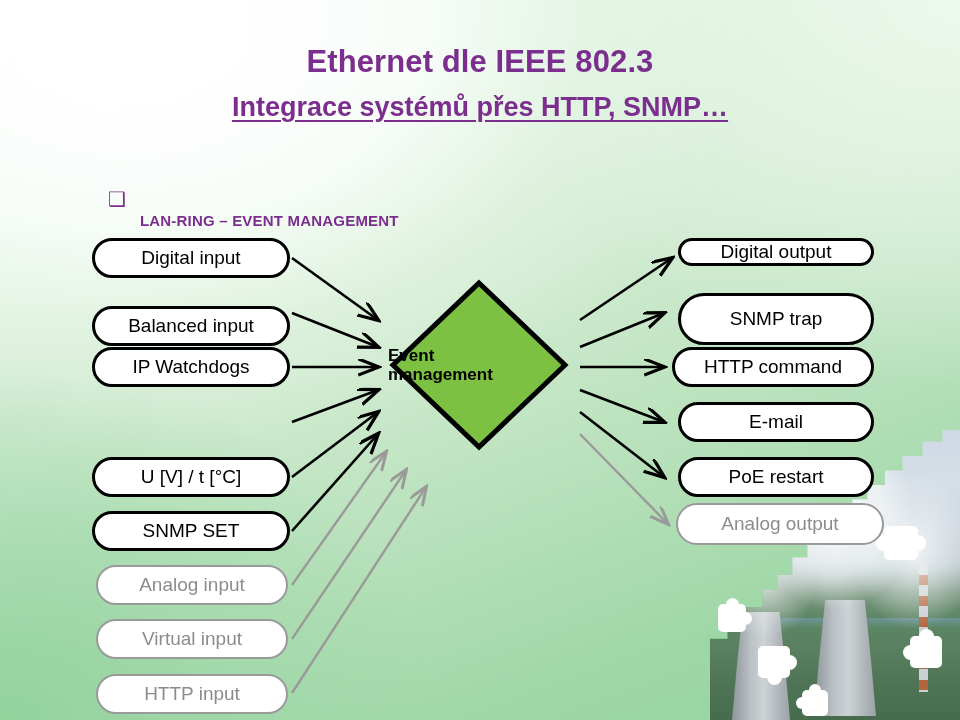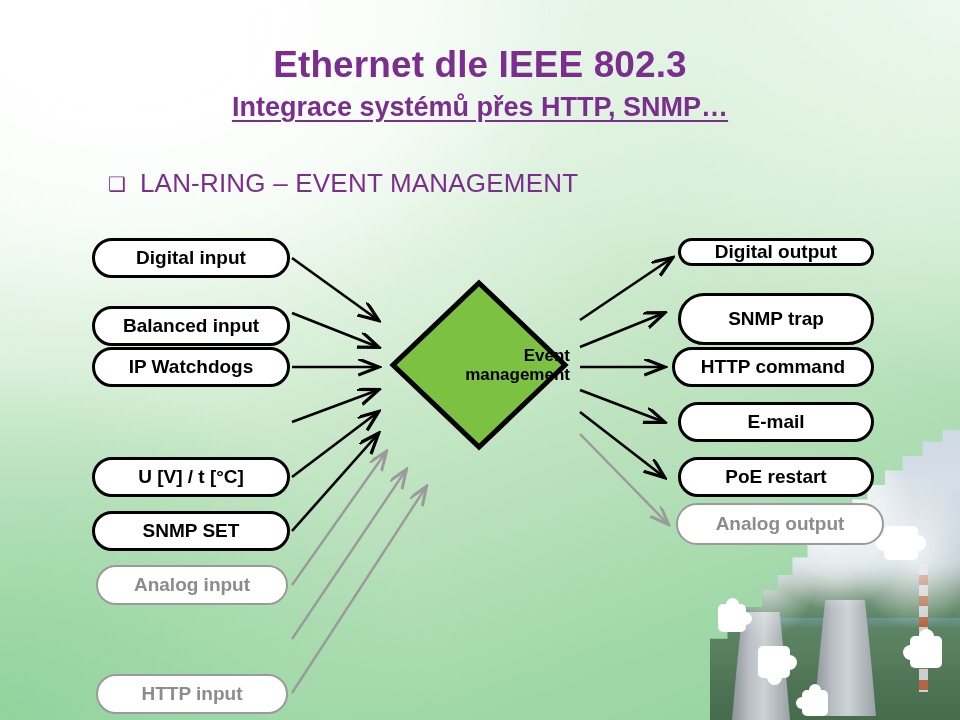--- a/index.html
+++ b/index.html
@@ -170,21 +170,21 @@
   .pz.p5::before { width: 12px; height: 12px; left: -6px; top: 7px; }
   .pz.p5::after  { width: 12px; height: 12px; top: -6px; left: 7px; }
 
   
   .title-1 {
     position: absolute;
     left: 0; right: 0;
     top: 44px;
     text-align: center;
     color: #7B2E8E;
-    font-size: 37px;
+    font-size: 31px;
     font-weight: bold;
     letter-spacing: 0.1px;
     white-space: nowrap;
   }
   .title-2 {
     position: absolute;
     left: 0; right: 0;
     top: 92px;
     text-align: center;
     color: #7B2E8E;
@@ -202,58 +202,59 @@
     align-items: center;
     gap: 14px;
     color: #7B2E8E;
   }
   .bullet-glyph {
     font-size: 20px;
     line-height: 1;
     color: #7B2E8E;
   }
   .bullet-text {
-    font-size: 26px;
-    font-weight: normal;
+    font-size: 15px;
+    font-weight: bold;
     letter-spacing: 0.2px;
     white-space: nowrap;
+    margin-top: 44px;
   }
 
   
   .pill {
     position: absolute;
     box-sizing: border-box;
     background: #ffffff;
     border: 3.5px solid #000000;
     border-radius: 999px;
     display: flex;
     align-items: center;
     justify-content: center;
     font-size: 19px;
-    font-weight: bold;
+    font-weight: normal;
     color: #000000;
     white-space: nowrap;
     z-index: 6;
   }
   .pill.dim {
     border-color: #9a9a9a;
     border-width: 2.5px;
     color: #8c8c8c;
   }
 
   
   .diamond-wrap {
     position: absolute;
     z-index: 5;
   }
   .diamond-label {
     position: absolute;
     left: 0; right: 0; top: 50%;
     transform: translateY(-50%);
-    text-align: right;
+    text-align: left;
     font-size: 17px;
     font-weight: bold;
     color: #000;
     line-height: 1.14;
     z-index: 2;
     pointer-events: none;
   }
   svg.arrows {
     position: absolute;
     left: 0; top: 0;
@@ -340,20 +341,21 @@
       <div>management</div>
     </div>
   </div>
 
   <div class="pill" style="left:92px;  top:238px; width:198px; height:40px;">Digital input</div>
   <div class="pill" style="left:92px;  top:293px; width:198px; height:40px;margin-top:13px;">Balanced input</div>
   <div class="pill" style="left:92px;  top:347px; width:198px; height:40px;">IP Watchdogs</div>
   <div class="pill" style="left:92px;  top:457px; width:198px; height:40px;">U [V] / t [°C]</div>
   <div class="pill" style="left:92px;  top:511px; width:198px; height:40px;">SNMP SET</div>
   <div class="pill dim" style="left:96px; top:565px; width:192px; height:40px;">Analog input</div>
+  <div class="pill dim" style="left:96px; top:619px; width:192px; height:40px;">Virtual input</div>
   <div class="pill dim" style="left:96px; top:674px; width:192px; height:40px;">HTTP input</div>
 
   <div class="pill" style="left:678px; top:238px; width:196px; height:28px;">Digital output</div>
   <div class="pill" style="left:678px; top:293px; width:196px; height:52px;">SNMP trap</div>
   <div class="pill" style="left:672px; top:347px; width:202px; height:40px;">HTTP command</div>
   <div class="pill" style="left:678px; top:402px; width:196px; height:40px;">E-mail</div>
   <div class="pill dim" style="left:676px; top:503px; width:208px; height:42px;">Analog output</div>
   <div class="pill" style="left:678px; top:457px; width:196px; height:40px;">PoE restart</div>
 
 </div>

